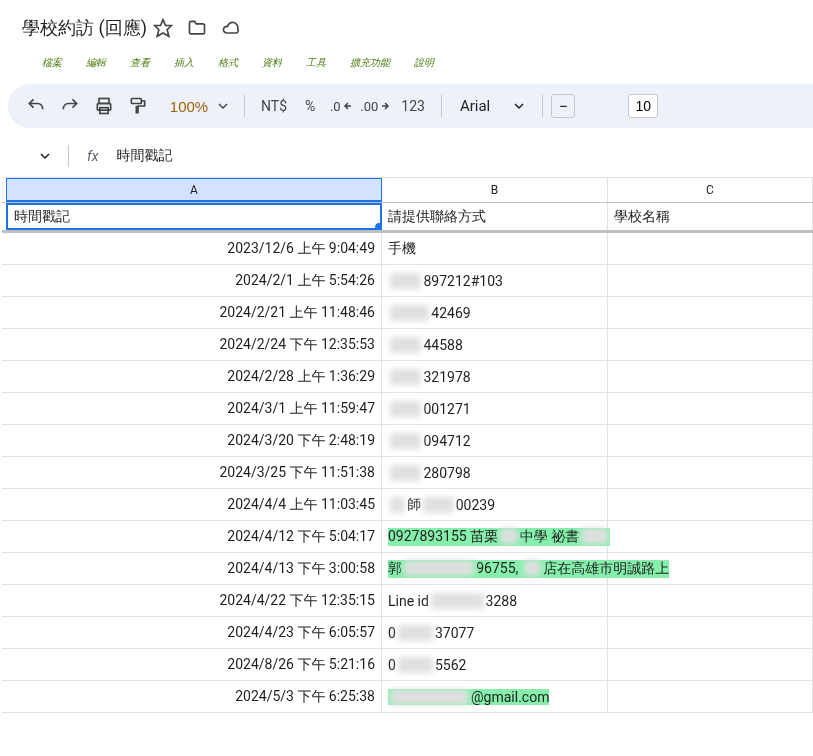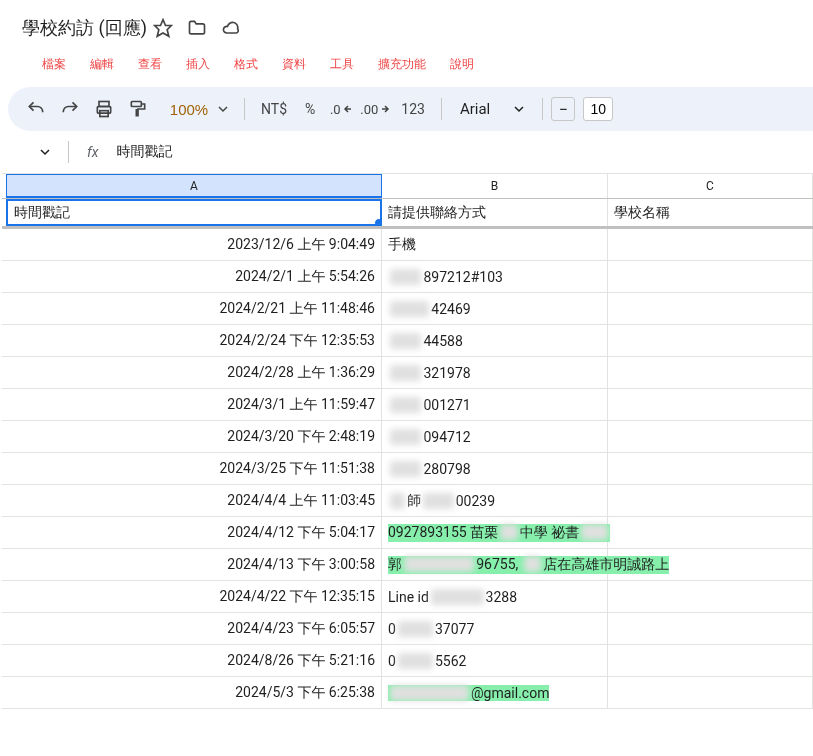--- a/index.html
+++ b/index.html
@@ -5,33 +5,33 @@
     * { margin: 0; padding: 0; box-sizing: border-box; }
     body { font-family: "Google Sans", Roboto, Arial, sans-serif; background: #fff; color: #1f1f1f; overflow: hidden; }
     
     .header { padding: 8px 0 0 16px; }
     .title-row { display: flex; align-items: center; height: 40px; }
     .doc-title { font-size: 18px; color: #1f1f1f; padding: 2px 6px; }
     .title-icons { display: flex; gap: 14px; align-items: center; }
     .title-icon { width: 20px; height: 20px; display: flex; align-items: center; justify-content: center; color: #444; cursor: pointer; }
     
     .menubar { display: flex; gap: 4px; padding: 4px 0 10px 16px; }
-    .menu-item { padding: 4px 10px; font-size: 12px; color: #ef4444; border-radius: 4px; cursor: pointer; }
+    .menu-item { padding: 4px 10px; font-size: 10px; color: #4d7c0f; border-radius: 4px; cursor: pointer; font-style: italic; }
     
     .toolbar { display: flex; align-items: center; gap: 2px; background: #edf2fa; border-radius: 24px 0 0 24px; margin: 0 0 0 8px; padding: 6px 12px; height: 44px; }
     .tool-btn { width: 32px; height: 32px; display: flex; align-items: center; justify-content: center; border-radius: 4px; cursor: pointer; color: #444; }
     .tool-sep { width: 1px; height: 22px; background: #c7c7c7; margin: 0 6px; }
     .tool-text { padding: 0 8px; font-size: 14px; color: #444; display: flex; align-items: center; gap: 4px; cursor: pointer; }
     .zoom-input { border: none; background: transparent; width: 50px; font-size: 15px; text-align: center; color: #a16207; outline: none; }
     .font-select { display: flex; align-items: center; gap: 24px; padding: 0 10px; font-size: 15px; cursor: pointer; }
     .font-size-group { display: flex; align-items: center; gap: 8px; }
     .fs-btn { width: 24px; height: 24px; border: 1px solid #c7c7c7; border-radius: 3px; display: flex; align-items: center; justify-content: center; cursor: pointer; font-size: 16px; }
-    .fs-input { width: 30px; height: 24px; border: 1px solid #c7c7c7; border-radius: 3px; text-align: center; font-size: 14px; outline: none; }
-    
-    .namebox-row { display: flex; align-items: center; padding: 10px 0 10px 40px; gap: 18px; }
+    .fs-input { width: 30px; height: 24px; border: 1px solid #c7c7c7; border-radius: 3px; text-align: center; font-size: 14px; outline: none; margin-left: 45px; }
+    
+    .namebox-row { display: flex; align-items: center; padding: 17px 0 10px 40px; gap: 18px; }
     .namebox { display: flex; align-items: center; gap: 6px; cursor: pointer; }
     .fx-label { font-style: italic; color: #5f6368; font-size: 14px; }
     .formula-text { font-size: 14px; color: #1f1f1f; }
     .name-sep { width: 1px; height: 22px; background: #c7c7c7; }
     
     .grid-wrap { position: relative; margin-left: 2px; }
     .col-headers { display: flex; height: 26px; border-top: 1px solid #e1e3e1; border-bottom: 1px solid #c0c0c0; }
     .row-hdr-spacer { width: 4px; background: #fff; }
     .col-hdr { display: flex; align-items: center; justify-content: center; font-size: 12px; color: #1f1f1f; background: #fff; border-right: 1px solid #e1e3e1; }
     .col-A { width: 376px; background: #d3e3fd; border: 1px solid #1a73e8; border-bottom: 2px solid #1a73e8; }

